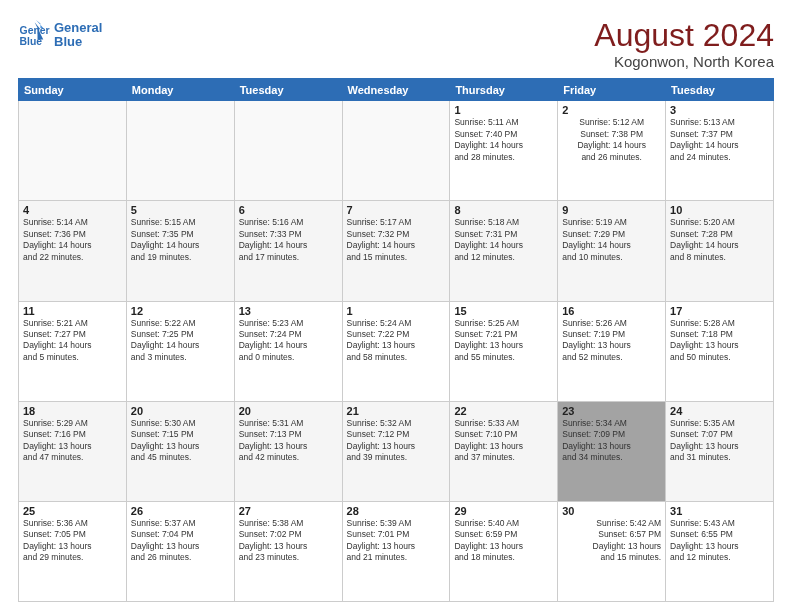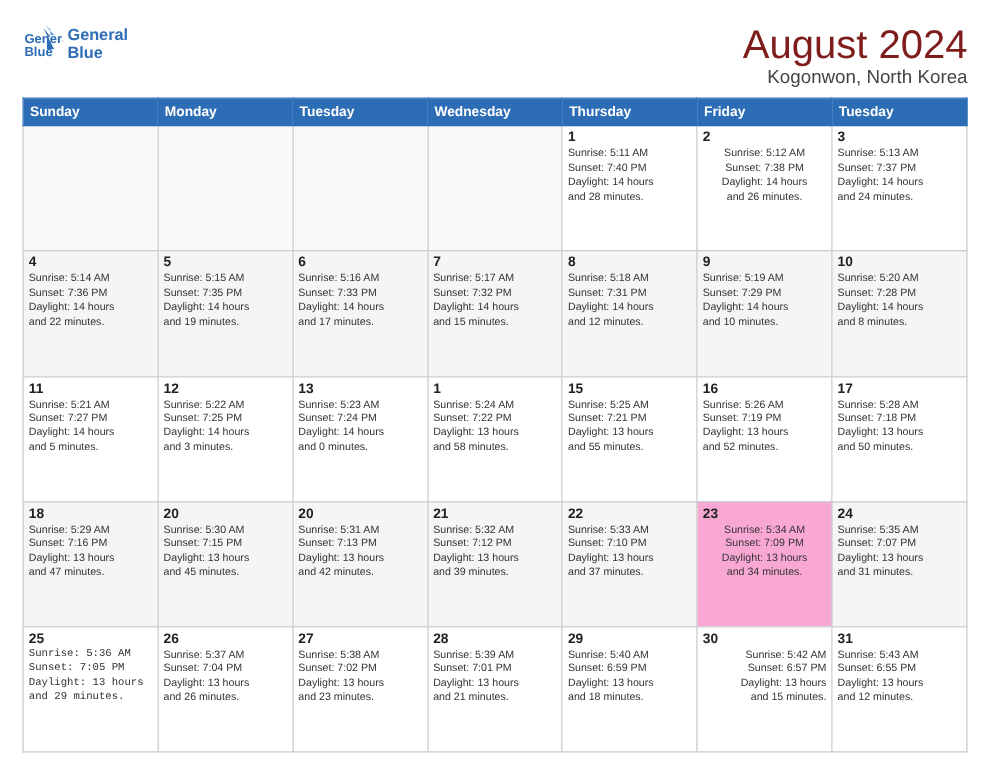--- a/index.html
+++ b/index.html
@@ -294,39 +294,39 @@
 Daylight: 13 hours
 and 39 minutes.</div>
           </td>
           <td style="background: rgb(245, 245, 245);">
             <span class="day-num">22</span>
             <div class="day-info" style="white-space: pre-line;">Sunrise: 5:33 AM
 Sunset: 7:10 PM
 Daylight: 13 hours
 and 37 minutes.</div>
           </td>
-          <td style="background: #f9a8d4;">
+          <td style="background: #a3a3a3;">
             <span class="day-num">23</span>
-            <div class="day-info" style="white-space: pre-line; text-align: center;">Sunrise: 5:34 AM
+            <div class="day-info" style="white-space: pre-line;">Sunrise: 5:34 AM
 Sunset: 7:09 PM
 Daylight: 13 hours
 and 34 minutes.</div>
           </td>
           <td style="background: rgb(245, 245, 245);">
             <span class="day-num">24</span>
             <div class="day-info" style="white-space: pre-line;">Sunrise: 5:35 AM
 Sunset: 7:07 PM
 Daylight: 13 hours
 and 31 minutes.</div>
           </td>
         </tr>
         <tr>
           <td>
             <span class="day-num">25</span>
-            <div class="day-info" style="white-space: pre-line; font-family: Liberation Mono, monospace;">Sunrise: 5:36 AM
+            <div class="day-info" style="white-space: pre-line;">Sunrise: 5:36 AM
 Sunset: 7:05 PM
 Daylight: 13 hours
 and 29 minutes.</div>
           </td>
           <td>
             <span class="day-num">26</span>
             <div class="day-info" style="white-space: pre-line;">Sunrise: 5:37 AM
 Sunset: 7:04 PM
 Daylight: 13 hours
 and 26 minutes.</div>

